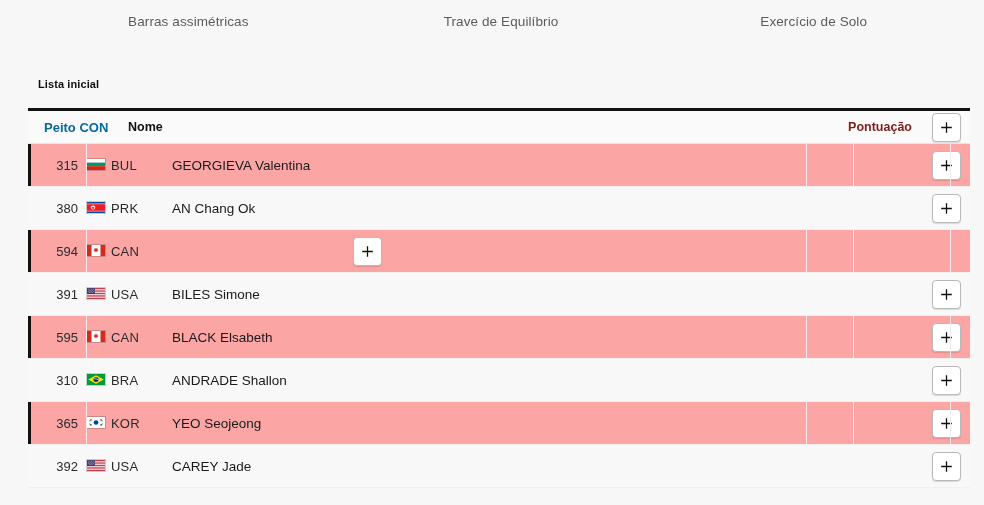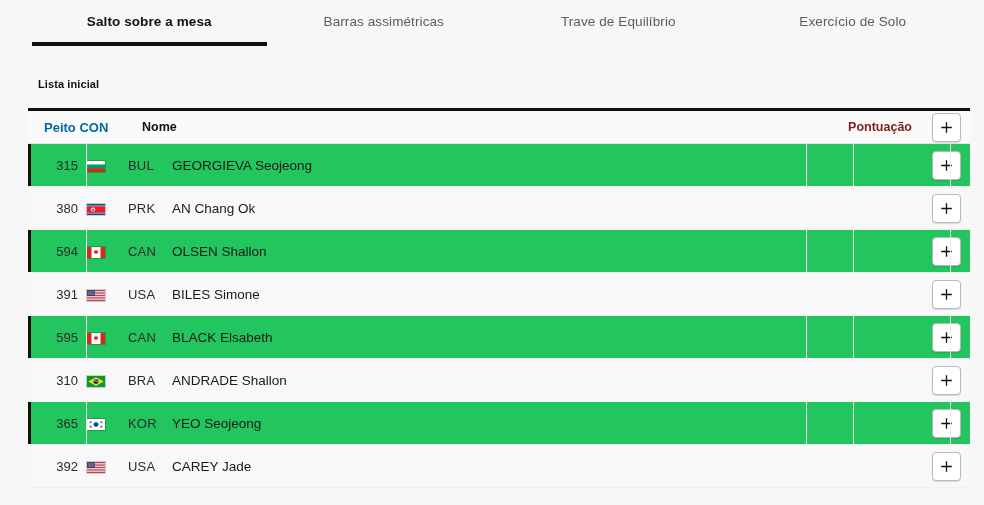--- a/index.html
+++ b/index.html
@@ -78,48 +78,48 @@
     height: 33px;
     background: #fafafa;
     border-bottom: 1px solid #e6e6e6;
   }
 
   .row {
     display: flex;
     align-items: center;
     height: 43px;
     position: relative;
-    background: #22c55e;
+    background: #fca5a5;
   }
 
   .row.alt {
     background: #f8f8f8;
   }
 
   .row .accent {
     position: absolute;
     left: 0;
     top: 0;
     bottom: 0;
     width: 2.5px;
     background: #111;
   }
 
   
   .c-bib   { width: 58px;  text-align: right; padding-right: 8px; font-size: 13px; color: #2b2b2b; }
-  .c-noc   { width: 64px;  display: flex; align-items: flex-end; gap: 22px; font-size: 13px; color: #2b2b2b; }
+  .c-noc   { width: 64px;  display: flex; align-items: flex-start; gap: 5px; font-size: 13px; color: #2b2b2b; }
   .c-name  { flex: 1 1 auto; padding-left: 22px; font-size: 13.5px; color: #1a1a1a; }
   .c-s1    { width: 47px; }
   .c-s2    { width: 97px; }
   .c-score { width: 49px; }
   .c-btn   { width: 48px; display: flex; align-items: center; justify-content: center; }
 
   
   .thead .c-bib   { text-align: left; padding-left: 16px; font-size: 13px; font-weight: bold; color: #0369a1; width: 100px; }
-  .thead .c-name  { padding-left: 0; font-size: 12.5px; font-weight: bold; color: #111; flex: 1 1 auto; margin-left: 14px; }
+  .thead .c-name  { padding-left: 0; font-size: 12.5px; font-weight: bold; color: #111; flex: 1 1 auto; }
   .thead .c-score-label {
     font-size: 12.5px; font-weight: bold; color: #7f1d1d;
     text-align: right; padding-right: 10px; white-space: nowrap;
   }
 
   
   .row .divider {
     position: absolute;
     top: 0; bottom: 0;
     width: 1px;
@@ -163,24 +163,20 @@
     display: block;
     border: .5px solid rgba(0,0,0,.18);
   }
 
   .noc-code { letter-spacing: .2px; }
 </style>
 </head>
 <body>
 
 <div class="tabbar">
-  <div class="tab active">
-    <span>Salto sobre a mesa</span>
-    <span class="tab-underline"></span>
-  </div>
   <div class="tab">
     <span>Barras assimétricas</span>
     
   </div>
   <div class="tab">
     <span>Trave de Equilíbrio</span>
     
   </div>
   <div class="tab">
     <span>Exercício de Solo</span>
@@ -217,21 +213,21 @@
         <div class="c-noc">
           <span>
             <svg class="flag" viewBox="0 0 30 20" preserveAspectRatio="none">
               <rect width="30" height="6.67" fill="#fff"></rect>
               <rect y="6.67" width="30" height="6.67" fill="#00966E"></rect>
               <rect y="13.33" width="30" height="6.67" fill="#D62612"></rect>
             </svg>
           </span>
           <span class="noc-code">BUL</span>
         </div>
-        <div class="c-name">GEORGIEVA Seojeong</div>
+        <div class="c-name">GEORGIEVA Valentina</div>
         <div class="c-s1"></div>
         <div class="c-s2"></div>
         <div class="c-score"></div>
         <div class="c-btn">
           <button class="plus-btn">
             <svg width="13" height="13" viewBox="0 0 13 13">
               <path d="M6.5 1.2v10.6M1.2 6.5h10.6" stroke="#111" stroke-width="1.3" fill="none"></path>
             </svg>
           </button>
         </div>
@@ -275,21 +271,20 @@
           <span>
             <svg class="flag" viewBox="0 0 30 20" preserveAspectRatio="none">
               <rect width="30" height="20" fill="#fff"></rect>
               <rect width="7.5" height="20" fill="#D52B1E"></rect>
               <rect x="22.5" width="7.5" height="20" fill="#D52B1E"></rect>
               <path d="M15 4.4l1 2.6 2-.9-.8 2.6 2.1-.4-1.6 1.8 1.1.8-3.1.9.3 1.5-1-.9-1 .9.3-1.5-3.1-.9 1.1-.8-1.6-1.8 2.1.4L12 6.1l2 .9z" fill="#D52B1E"></path>
             </svg>
           </span>
           <span class="noc-code">CAN</span>
         </div>
-        <div class="c-name">OLSEN Shallon</div>
         <div class="c-s1"></div>
         <div class="c-s2"></div>
         <div class="c-score"></div>
         <div class="c-btn">
           <button class="plus-btn">
             <svg width="13" height="13" viewBox="0 0 13 13">
               <path d="M6.5 1.2v10.6M1.2 6.5h10.6" stroke="#111" stroke-width="1.3" fill="none"></path>
             </svg>
           </button>
         </div>

